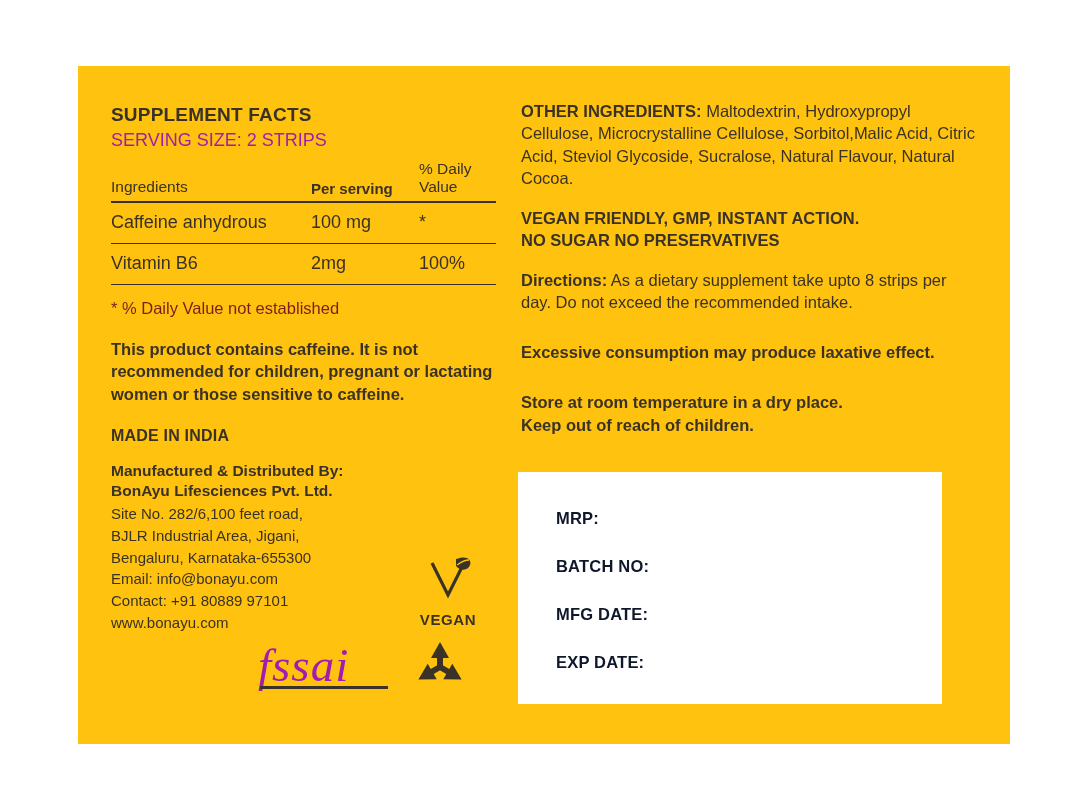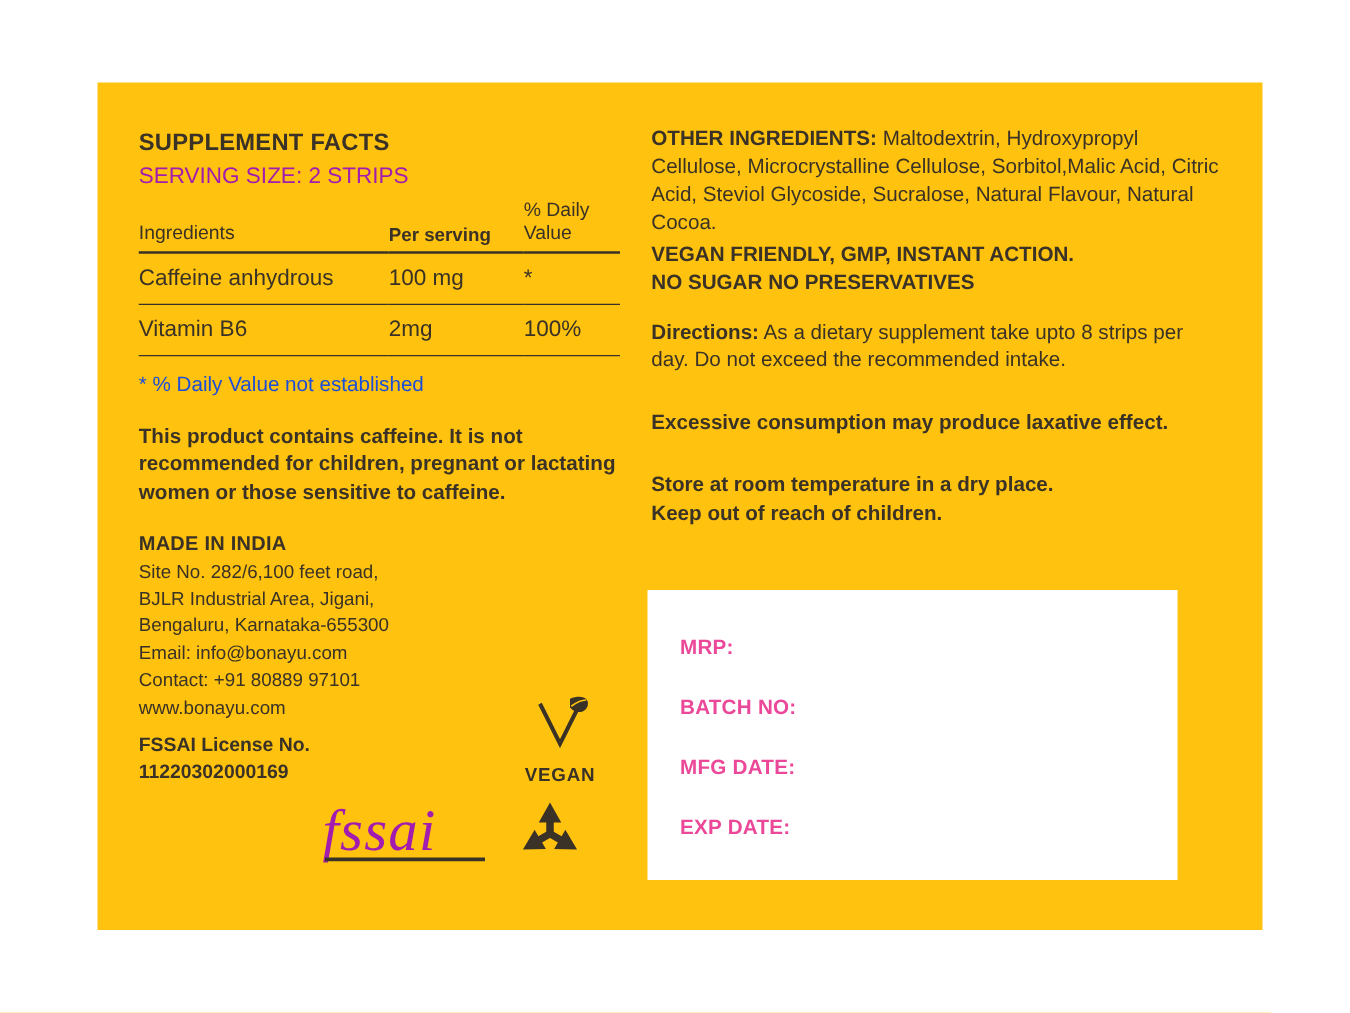--- a/index.html
+++ b/index.html
@@ -81,21 +81,21 @@
     vertical-align: middle;
   }
   table.facts td.c1 { width: 200px; }
   table.facts td.c2 { width: 108px; }
   table.facts td.c3 { width: 77px; }
   table.facts th.c1 { width: 200px; }
   table.facts th.c2 { width: 108px; }
   table.facts th.c3 { width: 77px; margin-left: 28px; }
   .footnote {
     font-size: 16.5px;
-    color: #1d4ed8;
+    color: #7f1d1d;
     margin-top: 14px;
   }
   .warn {
     font-size: 16.5px;
     font-weight: bold;
     color: #3a3226;
     line-height: 1.35;
     margin-top: 20px;
   }
   .made-in {
@@ -131,21 +131,21 @@
     font-size: 16.5px;
     color: #3a3226;
     line-height: 1.35;
   }
   .oi b { font-weight: bold; }
   .vegan-line {
     font-size: 16.5px;
     font-weight: bold;
     color: #3a3226;
     line-height: 1.35;
-    margin-top: 4px;
+    margin-top: 18px;
   }
   .directions {
     font-size: 16.5px;
     color: #3a3226;
     line-height: 1.35;
     margin-top: 17px;
   }
   .directions b { font-weight: bold; }
   .bold-line {
     font-size: 16.5px;
@@ -157,24 +157,24 @@
   .box {
     position: absolute;
     left: 440px;
     top: 406px;
     width: 424px;
     height: 232px;
     background: #ffffff;
   }
   .box-row {
     position: absolute;
-    left: 26px;
-    font-size: 16.5px;
-    font-weight: bold;
-    color: #ec4899;
+    left: 38px;
+    font-size: 16.5px;
+    font-weight: bold;
+    color: #0f172a;
     letter-spacing: 0.2px;
   }
   .box-row.r1 { top: 37px; }
   .box-row.r2 { top: 85px; }
   .box-row.r3 { top: 133px; }
   .box-row.r4 { top: 181px; }
 
   
   .vegan-logo {
     position: absolute;
@@ -254,34 +254,34 @@
         </tr>
       </tbody>
     </table>
 
     <div class="footnote">* % Daily Value not established</div>
 
     <div class="warn">This product contains caffeine. It is not recommended for children, pregnant or lactating women or those sensitive to caffeine.</div>
 
     <div class="made-in">MADE IN INDIA</div>
 
+    <div class="mfg-by">
+      <span>Manufactured &amp; Distributed By:</span><br>
+      <span>BonAyu Lifesciences Pvt. Ltd.</span>
+    </div>
 
     <div class="addr">
       <span>Site No. 282/6,100 feet road,</span><br>
       <span>BJLR Industrial Area, Jigani,</span><br>
       <span>Bengaluru, Karnataka-655300</span><br>
       <span>Email: info@bonayu.com</span><br>
       <span>Contact:  +91 80889 97101</span><br>
       <span>www.bonayu.com</span>
     </div>
 
-    <div class="fssai-no">
-      <span>FSSAI License No.</span><br>
-      <span>11220302000169</span>
-    </div>
 
   </div>
 
   <div class="vegan-logo">
     <svg width="64" height="52" viewBox="0 0 64 52">
       <path d="M16 10 L32 42 L48 10" fill="none" stroke="#3a3226" stroke-width="3.2"></path>
       <path d="M40 6 C50 2, 56 6, 54 12 C52 18, 44 18, 40 13 Z" fill="#3a3226"></path>
       <path d="M41 12 C45 9, 49 7, 53 7" fill="none" stroke="#FFC20E" stroke-width="1.3"></path>
     </svg>
     <div class="vtext">VEGAN</div>

